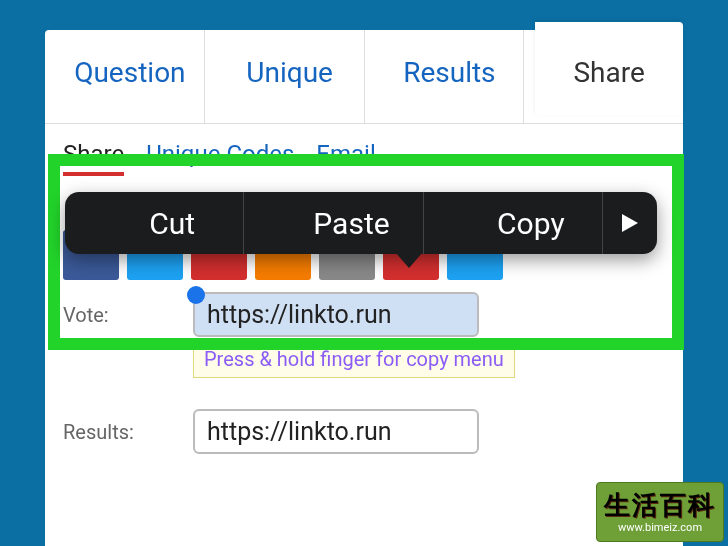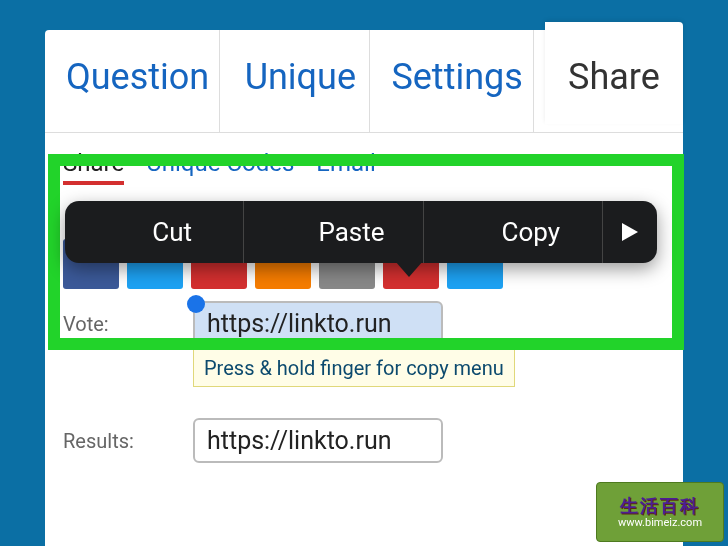--- a/index.html
+++ b/index.html
@@ -22,21 +22,21 @@
       border-top-right-radius: 4px;
     }
     .tabs {
       display: flex;
       border-bottom: 1px solid #ddd;
     }
     .tab {
       flex: 1;
       padding: 26px 10px;
       text-align: center;
-      font-size: 36px;
+      font-size: 28px;
       color: #1565c0;
       border-right: 1px solid #ddd;
       cursor: pointer;
       margin-left: 11px;
     }
     .tab:last-child { border-right: none; }
     .tab.active {
       color: #333;
       background: #fff;
       position: relative;
@@ -69,21 +69,21 @@
       width: 110px;
       font-size: 20px;
       color: #666;
     }
     .url-field {
       border: 2px solid #bbb;
       border-radius: 6px;
       padding: 6px 12px;
       font-size: 25px;
       color: #222;
-      width: 250px;
+      width: 286px;
       background: #fff;
     }
     .vote-highlight {
       position: relative;
     }
     .vote-highlight .url-field {
       background: linear-gradient(to right, #cfe0f5 0%, #cfe0f5 100%);
     }
     .selection-handle {
       position: absolute;
@@ -95,21 +95,21 @@
       border-radius: 50%;
     }
     .tooltip {
       position: absolute;
       top: 48px;
       left: 0;
       background: #fffde7;
       border: 1px solid #e0d87a;
       padding: 6px 10px;
       font-size: 20px;
-      color: #0c4a6e;
+      color: #8b5cf6;
       white-space: nowrap;
     }
     .green-frame {
       position: absolute;
       left: 48px;
       top: 154px;
       width: 636px;
       height: 196px;
       border: 12px solid #22d32a;
       pointer-events: none;
@@ -143,21 +143,21 @@
       background: #1b1c1e;
       border-radius: 14px;
       display: flex;
       align-items: stretch;
       height: 62px;
       box-shadow: 0 6px 18px rgba(0,0,0,0.4);
     }
     .ctx-item {
       flex: 1;
       color: #fff;
-      font-size: 26px;
+      font-size: 30px;
       display: flex;
       align-items: center;
       justify-content: center;
       border-right: 1px solid #444;
       cursor: pointer;
       padding: 0 22px;
       white-space: nowrap;
       margin-left: 36px;
     }
     .ctx-item:last-child { border-right: none; }
@@ -191,39 +191,39 @@
       display: flex;
       flex-direction: column;
       align-items: center;
       justify-content: center;
       color: #fff;
       font-size: 11px;
       line-height: 1.2;
       border: 1px solid #4e7a1f;
     }
     .watermark .big {
-      font-size: 18px;
+      font-size: 26px;
       font-weight: bold;
       letter-spacing: 2px;
-      color: #4c1d95;
+      color: #000000;
       text-shadow: 1px 1px 0 #5a2c10;
     }
     .inner-hi {
       position: relative;
     }
   </style>
 </head>
 <body>
 
 <div class="card">
 
   <div class="tabs">
     <div class="tab">Question</div>
     <div class="tab">Unique</div>
-    <div class="tab">Settings</div>
+    <div class="tab">Results</div>
     <div class="tab active">Share</div>
   </div>
 
   <div class="subtabs">
     <div class="subtab active">Share</div>
     <div class="subtab">Unique Codes</div>
     <div class="subtab">Email</div>
   </div>
 
   <div class="content inner-hi">

